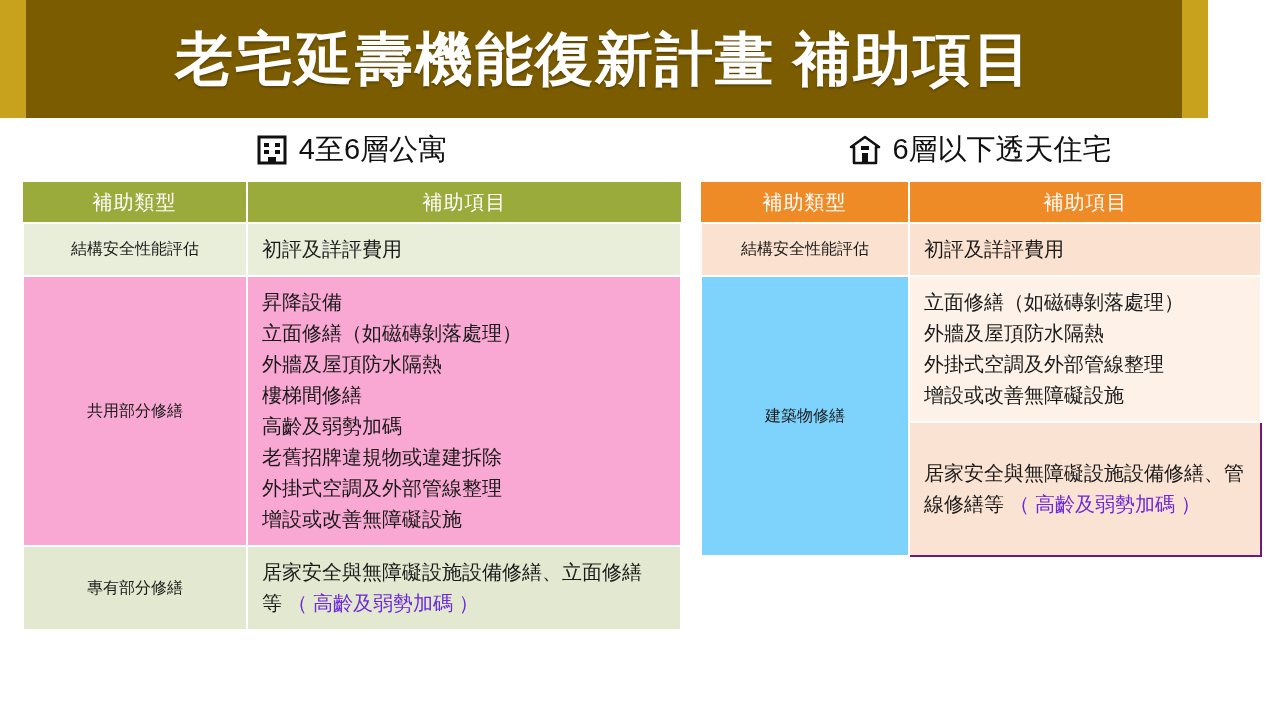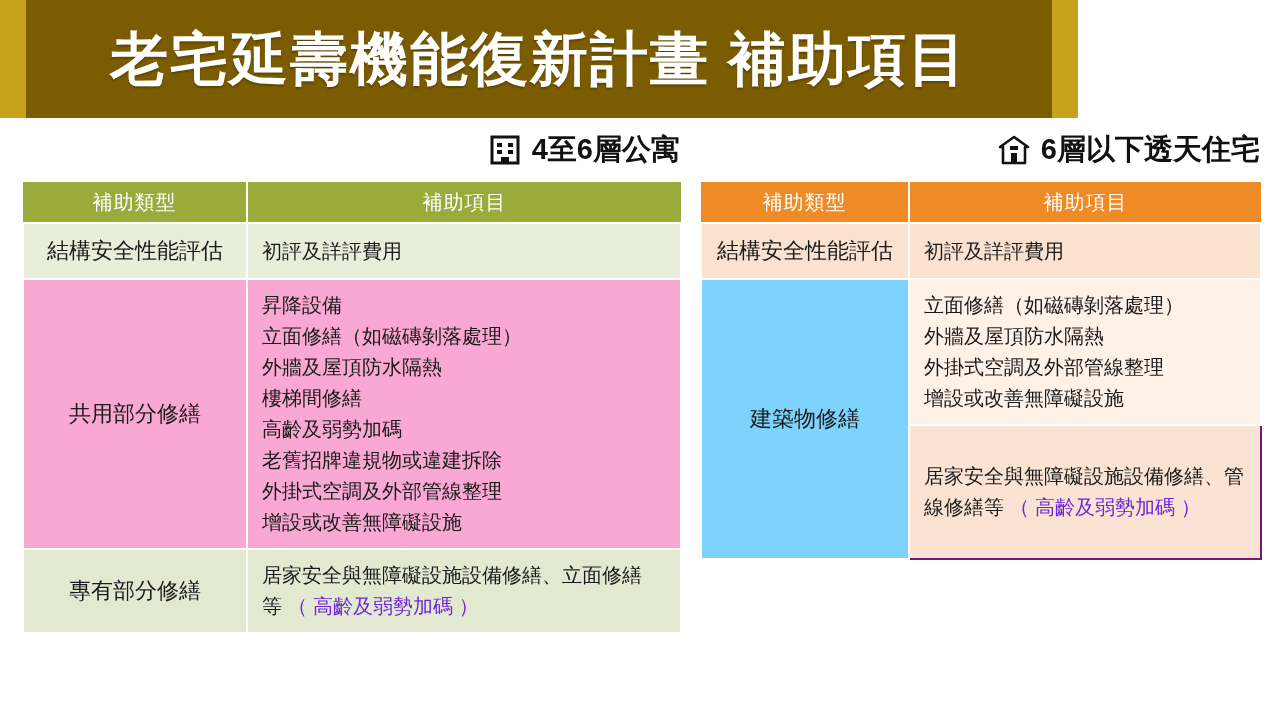--- a/index.html
+++ b/index.html
@@ -13,21 +13,21 @@
     font-family: "Liberation Sans", "DejaVu Sans", sans-serif;
     overflow: hidden;
     position: relative;
   }
 
   
   .header-band {
     position: absolute;
     left: 0;
     top: 0;
-    width: 1078px;
+    width: 1208px;
     height: 118px;
     background: #7c5c00;
     display: flex;
     align-items: center;
     justify-content: center;
   }
   .header-band .side-bar {
     position: absolute;
     top: 0;
     width: 26px;
@@ -63,26 +63,26 @@
     width: 658px;
   }
   .panel.right {
     left: 700px;
     width: 560px;
   }
 
   .panel-heading {
     display: flex;
     align-items: center;
-    justify-content: flex-end;
+    justify-content: center;
     gap: 10px;
     height: 64px;
     font-size: 29px;
     color: #111111;
-    font-weight: 700;
+    font-weight: 400;
   }
   .panel-heading .glyph {
     display: inline-flex;
     align-items: center;
     justify-content: center;
     width: 34px;
     height: 34px;
   }
   .panel-heading .glyph svg { display: block; }
 
@@ -102,21 +102,21 @@
   }
   table.subsidy td {
     font-size: 20px;
     color: #1a1a1a;
     vertical-align: middle;
     padding: 10px 14px;
     line-height: 1.55;
   }
   table.subsidy td.type {
     text-align: center;
-    font-size: 22px;
+    font-size: 16px;
   }
   table.subsidy td.items {
     text-align: left;
   }
 
   
   .panel.left th { background: #9aab3c; }
   .panel.left th.col-type { border-right: 2px solid #ffffff; }
   .panel.left td { border: 2px solid #ffffff; }
   .panel.left tr.row-a td { background: #e9eedb; }

